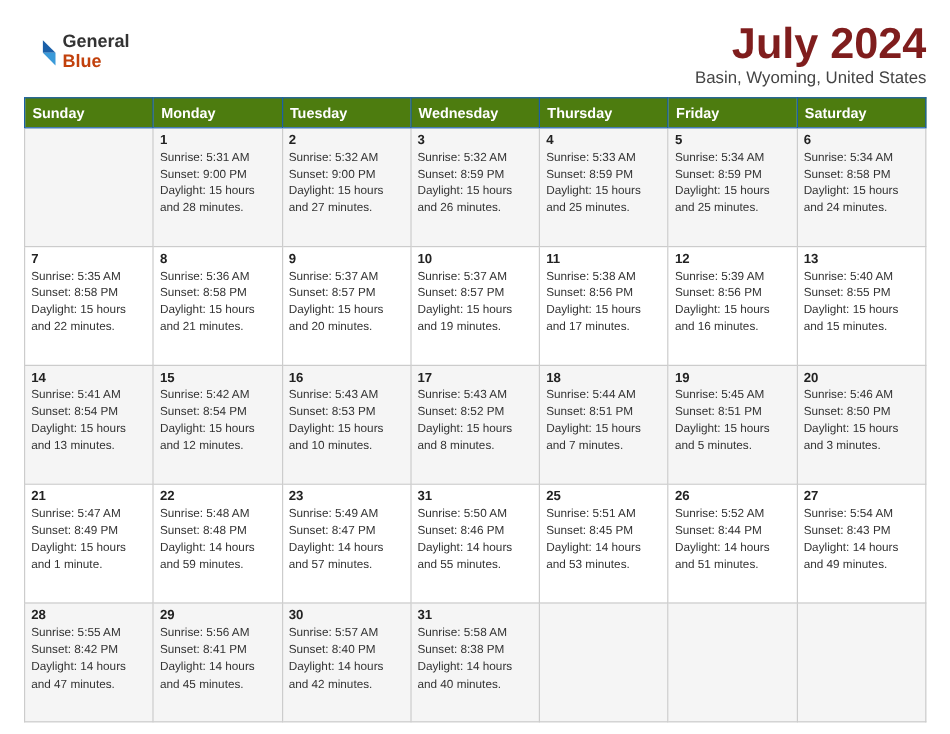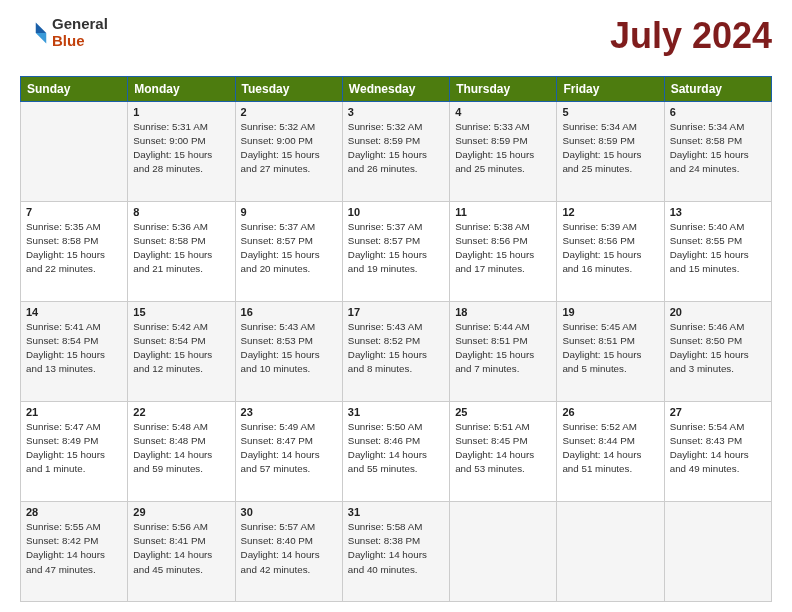--- a/index.html
+++ b/index.html
@@ -13,22 +13,22 @@
     .page {
       width: 792px;
       height: 612px;
       padding: 16px 20px 10px 20px;
       display: flex;
       flex-direction: column;
     }
     .header {
       display: flex;
       justify-content: space-between;
-      align-items: flex-start;
-      margin-bottom: 20px;
+      align-items: center;
+      margin-bottom: 9px;
     }
     .logo {
       display: flex;
       align-items: center;
       gap: 4px;
     }
     .logo-text {
       display: flex;
       flex-direction: column;
       line-height: 1.1;
@@ -115,20 +115,21 @@
         <polygon points="18,4 30,16 18,16" fill="#1a5fa8"></polygon>
         <polygon points="18,16 30,16 30,28" fill="#3a9ad9"></polygon>
       </svg>
       <div class="logo-text">
         <span class="logo-general">General</span>
         <span class="logo-blue">Blue</span>
       </div>
     </div>
     <div class="title-block">
       <div class="main-title">July 2024</div>
+      <div class="subtitle">Basin, Wyoming, United States</div>
     </div>
   </div>
 
   <table class="calendar">
     <thead>
       <tr>
         <th>Sunday</th>
         <th>Monday</th>
         <th>Tuesday</th>
         <th>Wednesday</th>

